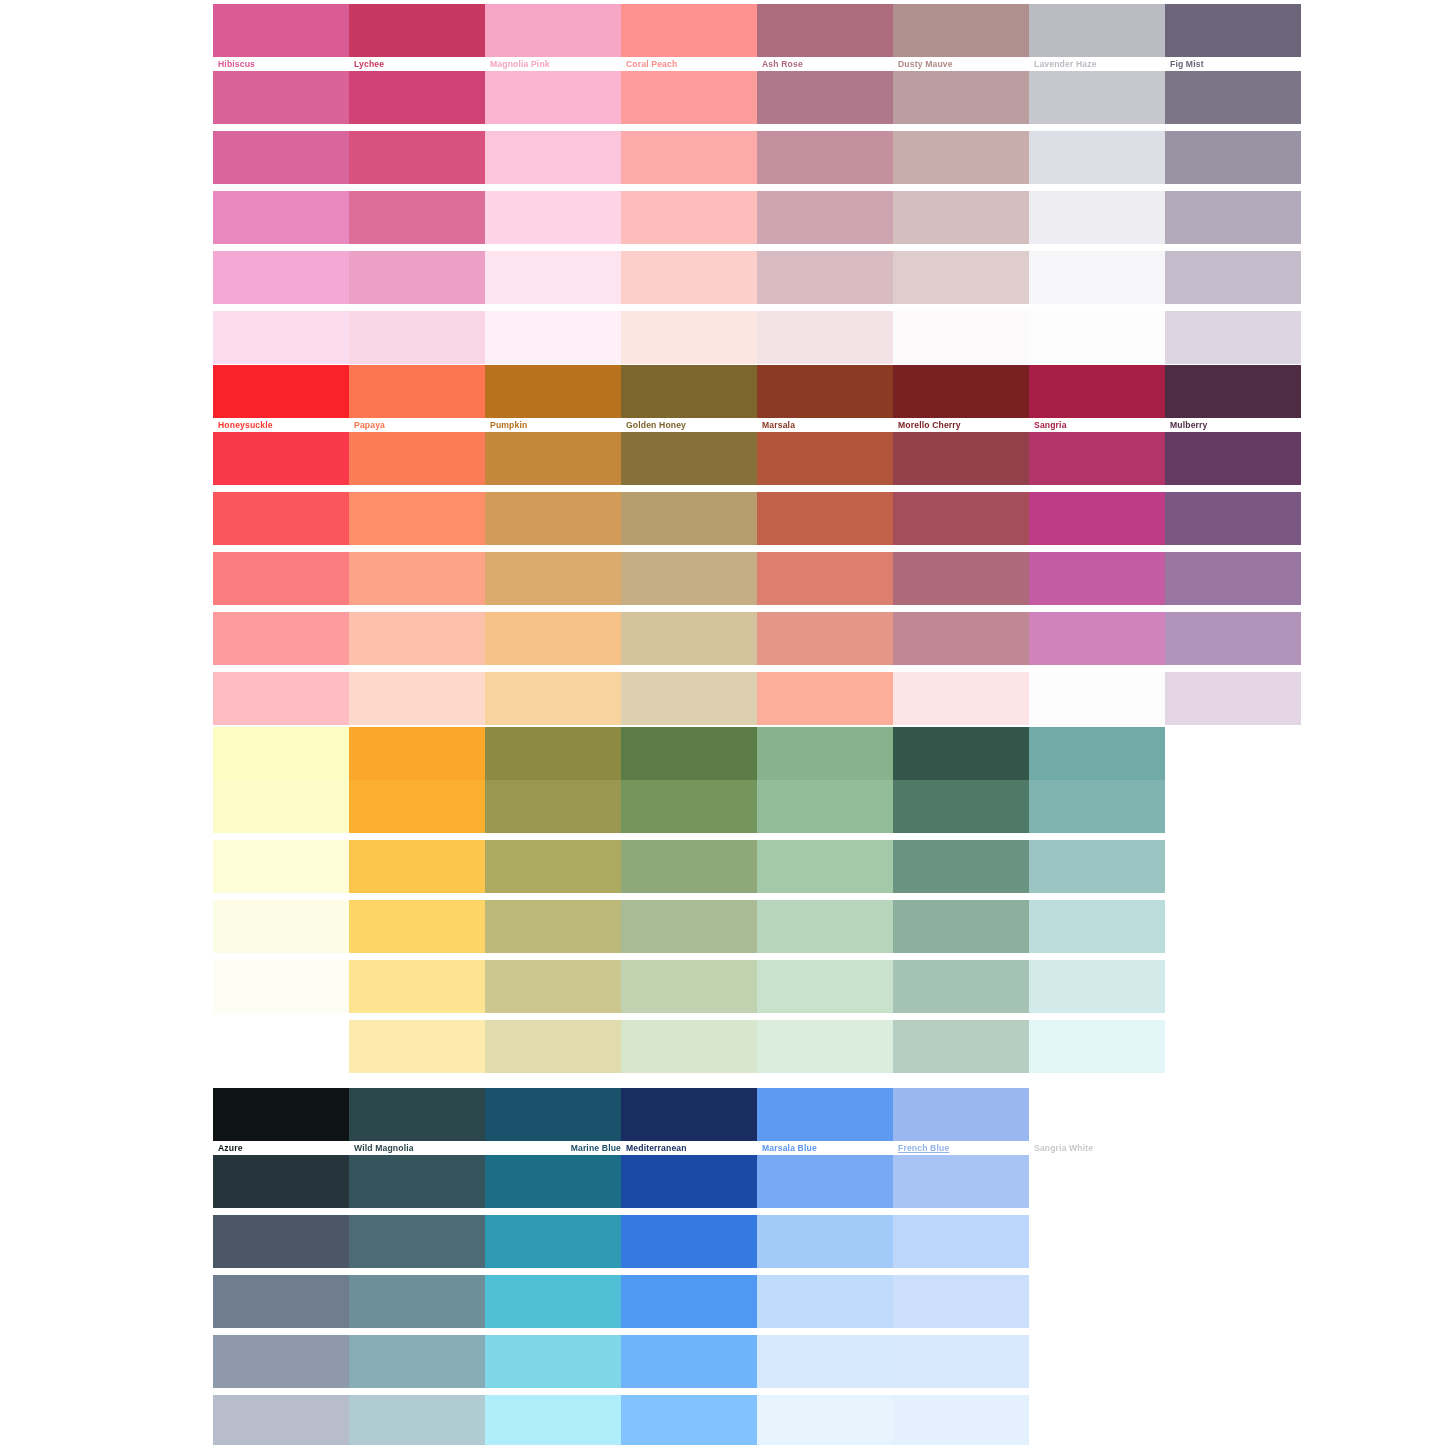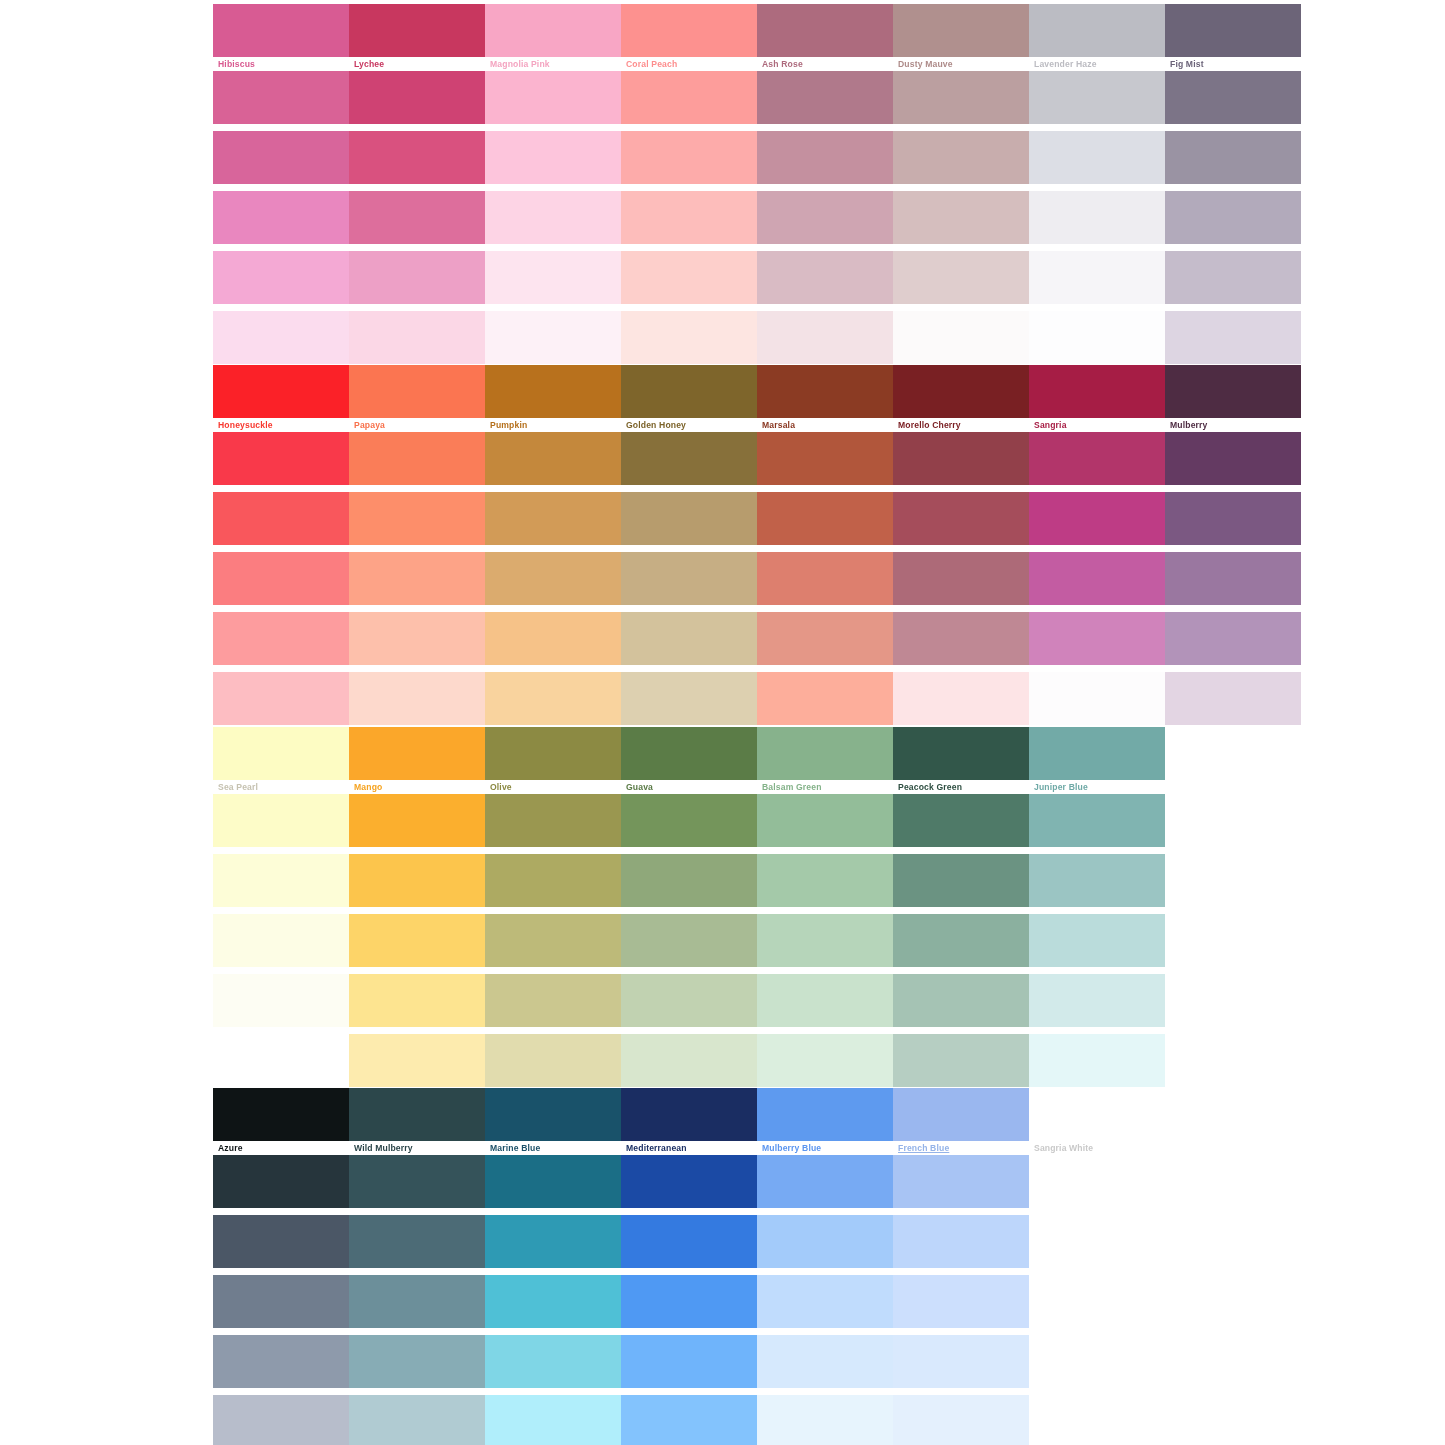--- a/index.html
+++ b/index.html
@@ -206,29 +206,20 @@
     <div class="color-group" style="top: 727px;">
       <div class="tint-row label-row">
         <div class="swatch" title="Sea Pearl" style="background: rgb(253, 252, 195);"></div>
         <div class="swatch" title="Mango" style="background: rgb(251, 167, 42);"></div>
         <div class="swatch" title="Olive" style="background: rgb(140, 138, 67);"></div>
         <div class="swatch" title="Guava" style="background: rgb(91, 124, 71);"></div>
         <div class="swatch" title="Balsam Green" style="background: rgb(135, 178, 140);"></div>
         <div class="swatch" title="Peacock Green" style="background: rgb(50, 87, 74);"></div>
         <div class="swatch" title="Juniper Blue" style="background: rgb(114, 170, 167);"></div>
       </div>
-      <div class="label-strip">
-        <div class="swatch-label" style="color: rgb(198, 194, 177);">Sea Pearl</div>
-        <div class="swatch-label" style="color: rgb(246, 163, 31);">Mango</div>
-        <div class="swatch-label" style="color: rgb(138, 136, 65);">Olive</div>
-        <div class="swatch-label" style="color: rgb(90, 122, 70);">Guava</div>
-        <div class="swatch-label" style="color: rgb(132, 178, 137);">Balsam Green</div>
-        <div class="swatch-label" style="color: rgb(47, 79, 66);">Peacock Green</div>
-        <div class="swatch-label" style="color: rgb(111, 169, 166);">Juniper Blue</div>
-      </div>
       <div style="height: 0px;"></div>
       <div class="tint-row">
         <div class="swatch" title="Sea Pearl" style="background: rgb(253, 252, 200);"></div>
         <div class="swatch" title="Mango" style="background: rgb(251, 175, 46);"></div>
         <div class="swatch" title="Olive" style="background: rgb(154, 151, 80);"></div>
         <div class="swatch" title="Guava" style="background: rgb(116, 149, 91);"></div>
         <div class="swatch" title="Balsam Green" style="background: rgb(147, 189, 153);"></div>
         <div class="swatch" title="Peacock Green" style="background: rgb(79, 122, 104);"></div>
         <div class="swatch" title="Juniper Blue" style="background: rgb(128, 180, 177);"></div>
       </div>
@@ -274,24 +265,24 @@
         <div class="swatch" title="Azure" style="background: rgb(14, 20, 21);"></div>
         <div class="swatch" title="Wild Blueberry" style="background: rgb(44, 71, 75);"></div>
         <div class="swatch" title="Marine Blue" style="background: rgb(25, 82, 106);"></div>
         <div class="swatch" title="Mediterranean" style="background: rgb(26, 45, 98);"></div>
         <div class="swatch" title="Wisteria Blue" style="background: rgb(94, 154, 239);"></div>
         <div class="swatch" title="French Blue" style="background: rgb(154, 183, 239);"></div>
         <div class="swatch empty" title="Trillium White"></div>
       </div>
       <div class="label-strip">
         <div class="swatch-label" style="color: rgb(16, 23, 24);">Azure</div>
-        <div class="swatch-label" style="color: rgb(43, 69, 73);">Wild Mulberry</div>
-        <div class="swatch-label" style="color: rgb(28, 80, 104);">Marine Blue</div>
+        <div class="swatch-label" style="color: rgb(43, 69, 73);">Wild Magnolia</div>
+        <div class="swatch-label" style="color: rgb(28, 80, 104); text-align: right;">Marine Blue</div>
         <div class="swatch-label" style="color: rgb(27, 47, 99);">Mediterranean</div>
-        <div class="swatch-label" style="color: rgb(91, 149, 239);">Mulberry Blue</div>
+        <div class="swatch-label" style="color: rgb(91, 149, 239);">Marsala Blue</div>
         <div class="swatch-label" style="color: rgb(148, 179, 232); text-decoration: underline;">French Blue</div>
         <div class="swatch-label" style="color: rgb(201, 201, 201);">Sangria White</div>
       </div>
       <div style="height: 0px;"></div>
       <div class="tint-row">
         <div class="swatch" title="Azure" style="background: rgb(38, 53, 60);"></div>
         <div class="swatch" title="Wild Blueberry" style="background: rgb(53, 83, 90);"></div>
         <div class="swatch" title="Marine Blue" style="background: rgb(27, 110, 134);"></div>
         <div class="swatch" title="Mediterranean" style="background: rgb(27, 74, 165);"></div>
         <div class="swatch" title="Wisteria Blue" style="background: rgb(119, 170, 243);"></div>

